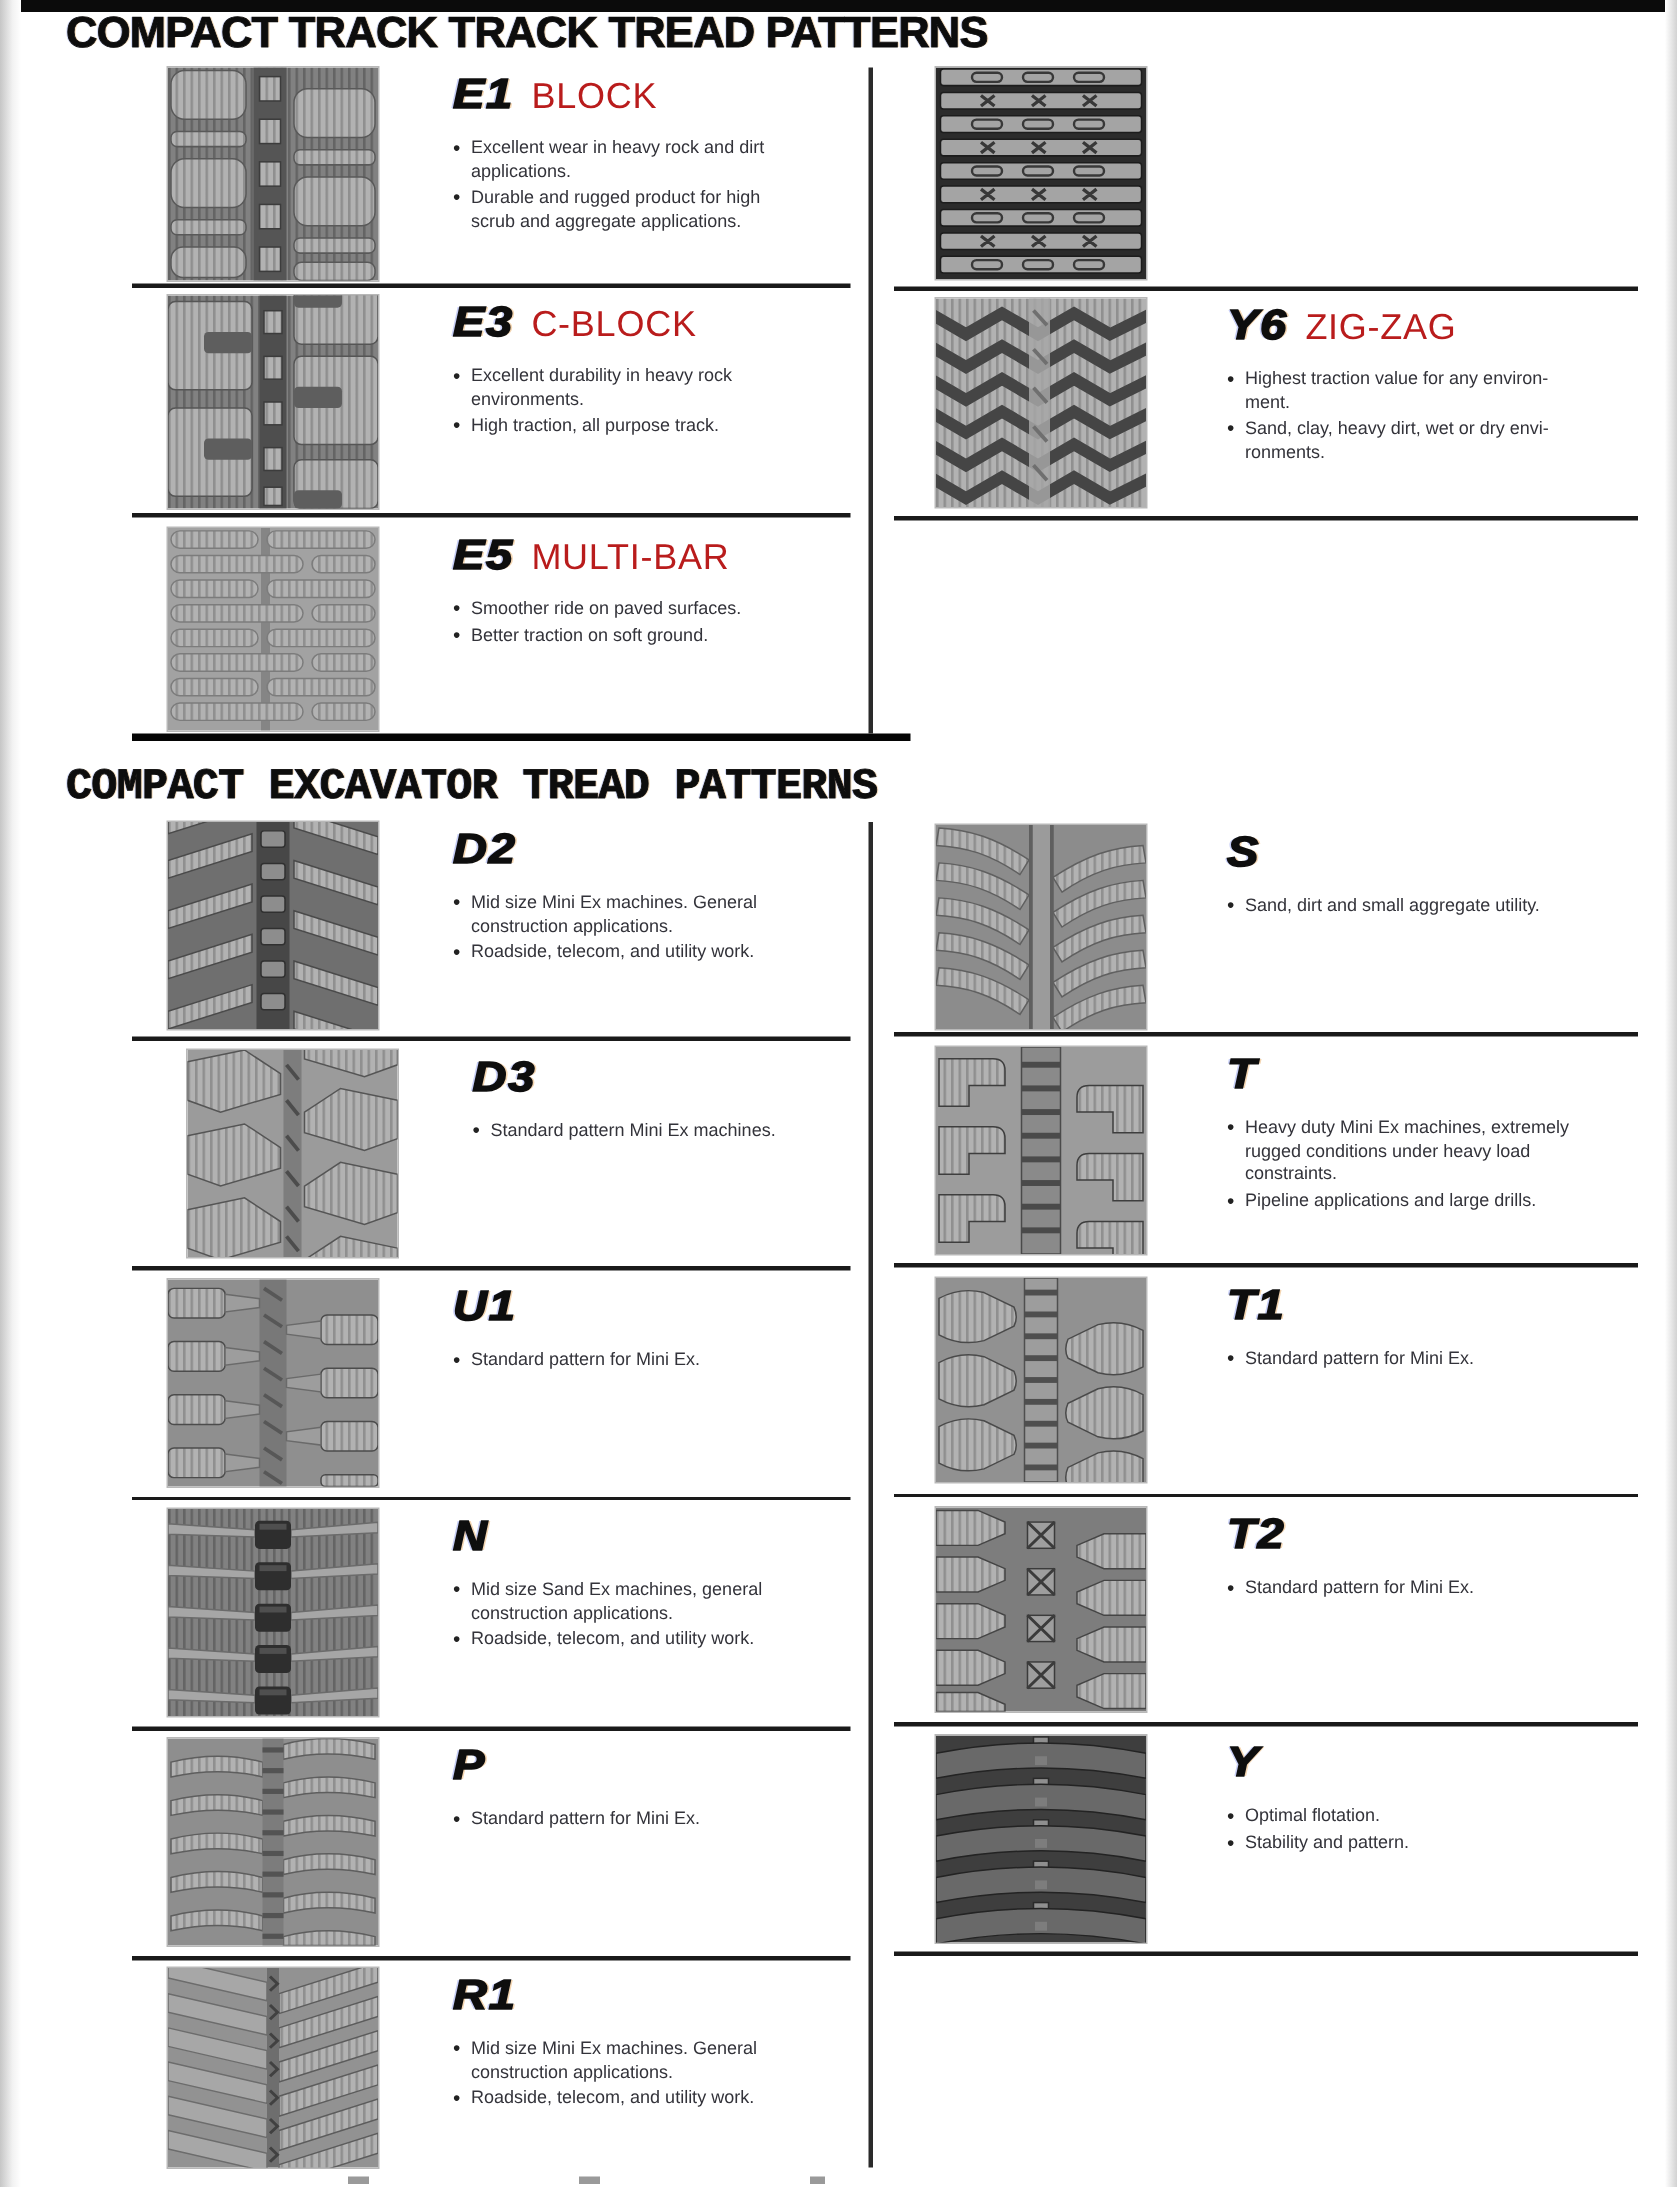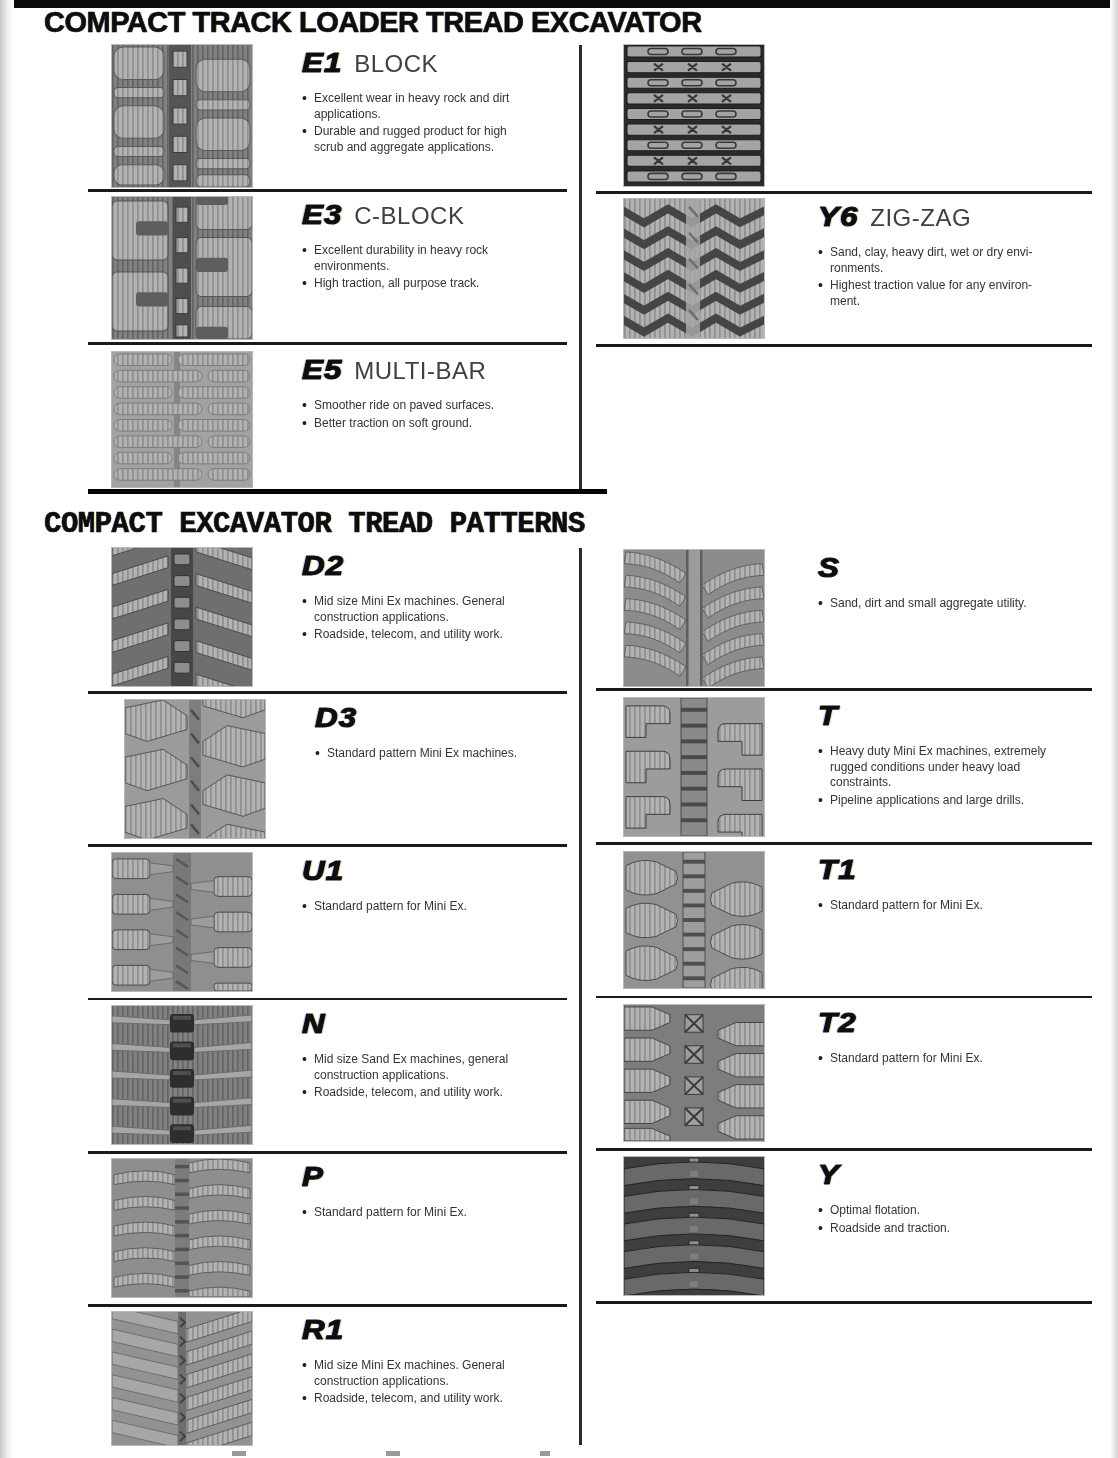--- a/index.html
+++ b/index.html
@@ -28,21 +28,21 @@
   .row.colL .info{left:190px;width:228px;}
   .row.colR .info{left:194px;width:236px;}
   .ptitle{height:36px;margin-top:2px;white-space:nowrap;}
   .code{
     display:inline-block;font-size:28px;font-weight:bold;font-style:italic;
     letter-spacing:1px;color:#0e0e0e;-webkit-text-stroke:1.1px #0e0e0e;
     transform:scaleX(1.12);transform-origin:left bottom;
     text-shadow:1.5px 0 rgba(220,120,0,0.3), -1.5px 0 rgba(30,60,220,0.25);
   }
   .pname{
-    font-size:24px;font-weight:400;color:#404040;letter-spacing:0.5px;
+    font-size:24px;font-weight:400;color:#b91c1c;letter-spacing:0.5px;
     margin-left:16px;vertical-align:baseline;
   }
   ul.bullets{list-style:none;margin:8px 0 0 0;padding:0;
     font-size:12px;line-height:15.5px;color:#33333a;}
   ul.bullets li{position:relative;padding-left:12px;margin-bottom:2px;}
   ul.bullets li::before{content:"\2022";position:absolute;left:0;top:0;
     font-size:14px;color:#222;}
   .sep{position:absolute;height:2.5px;background:#1a1a1a;}
   .sep.thin-l{left:88px;width:479px;}
   .sep.thin-r{left:596px;width:496px;}
@@ -65,21 +65,21 @@
       <rect width="5" height="8" fill="#818181"></rect>
         <rect width="1.7" height="8" fill="#646464"></rect>
     </pattern>
   </defs>
 </svg>
 
 <div class="topbar"></div>
 <div class="edge-left"></div>
 <div class="edge-right"></div>
 
-<h1 class="sec-title" id="loader-title">COMPACT TRACK LOADER TREAD EXCAVATOR</h1>
+<h1 class="sec-title" id="loader-title">COMPACT TRACK TRACK TREAD PATTERNS</h1>
 
 <div class="row colL" style="left:112px;top:45px;width:460px;height:144px">
   <div class="photo" style="height:142px">
     <svg viewBox="0 0 140 140" preserveAspectRatio="none">
       <rect width="140" height="140" fill="url(#rbd)"></rect>
       <rect x="57" width="22" height="140" fill="#555"></rect>
       <rect x="61" y="6" width="14" height="16" fill="url(#rb)" stroke="#3c3c3c"></rect>
         <rect x="61" y="34" width="14" height="16" fill="url(#rb)" stroke="#3c3c3c"></rect>
         <rect x="61" y="62" width="14" height="16" fill="url(#rb)" stroke="#3c3c3c"></rect>
         <rect x="61" y="90" width="14" height="16" fill="url(#rb)" stroke="#3c3c3c"></rect>
@@ -204,22 +204,22 @@
           <path d="M65,34 l9,10"></path>
           <path d="M65,60 l9,10"></path>
           <path d="M65,86 l9,10"></path>
           <path d="M65,112 l9,10"></path>
       </g>
     </svg>
   </div>
   <div class="info">
     <div class="ptitle"><span class="code">Y6</span><span class="pname">ZIG-ZAG</span></div>
     <ul class="bullets">
+      <li>Highest traction value for any environ-ment.</li>
       <li>Sand, clay, heavy dirt, wet or dry envi-ronments.</li>
-      <li>Highest traction value for any environ-ment.</li>
     </ul>
   </div>
 </div>
 
 <div class="row colL" style="left:112px;top:352px;width:460px;height:136px">
   <div class="photo" style="height:135px">
     <svg viewBox="0 0 140 140" preserveAspectRatio="none">
       <rect width="140" height="140" fill="#a2a2a2"></rect>
       <rect x="62" width="6" height="140" fill="#858585"></rect>
       <g fill="url(#rb)" stroke="#7c7c7c">
@@ -611,21 +611,21 @@
           <rect x="66" y="70" width="8" height="6"></rect>
           <rect x="66" y="98" width="8" height="6"></rect>
           <rect x="66" y="126" width="8" height="6"></rect>
       </g>
     </svg>
   </div>
   <div class="info">
     <div class="ptitle"><span class="code">Y</span></div>
     <ul class="bullets">
       <li>Optimal flotation.</li>
-      <li>Roadside and traction.</li>
+      <li>Stability and pattern.</li>
     </ul>
   </div>
 </div>
 
 <div class="row colL" style="left:112px;top:1312px;width:460px;height:135px">
   <div class="photo" style="height:133px">
     <svg viewBox="0 0 140 140" preserveAspectRatio="none">
       <rect width="140" height="140" fill="#929292"></rect>
       <g fill="url(#rb)" stroke="#5c5c5c">
         <polygon points="74,18 140,-4 140,10 74,32"></polygon>

